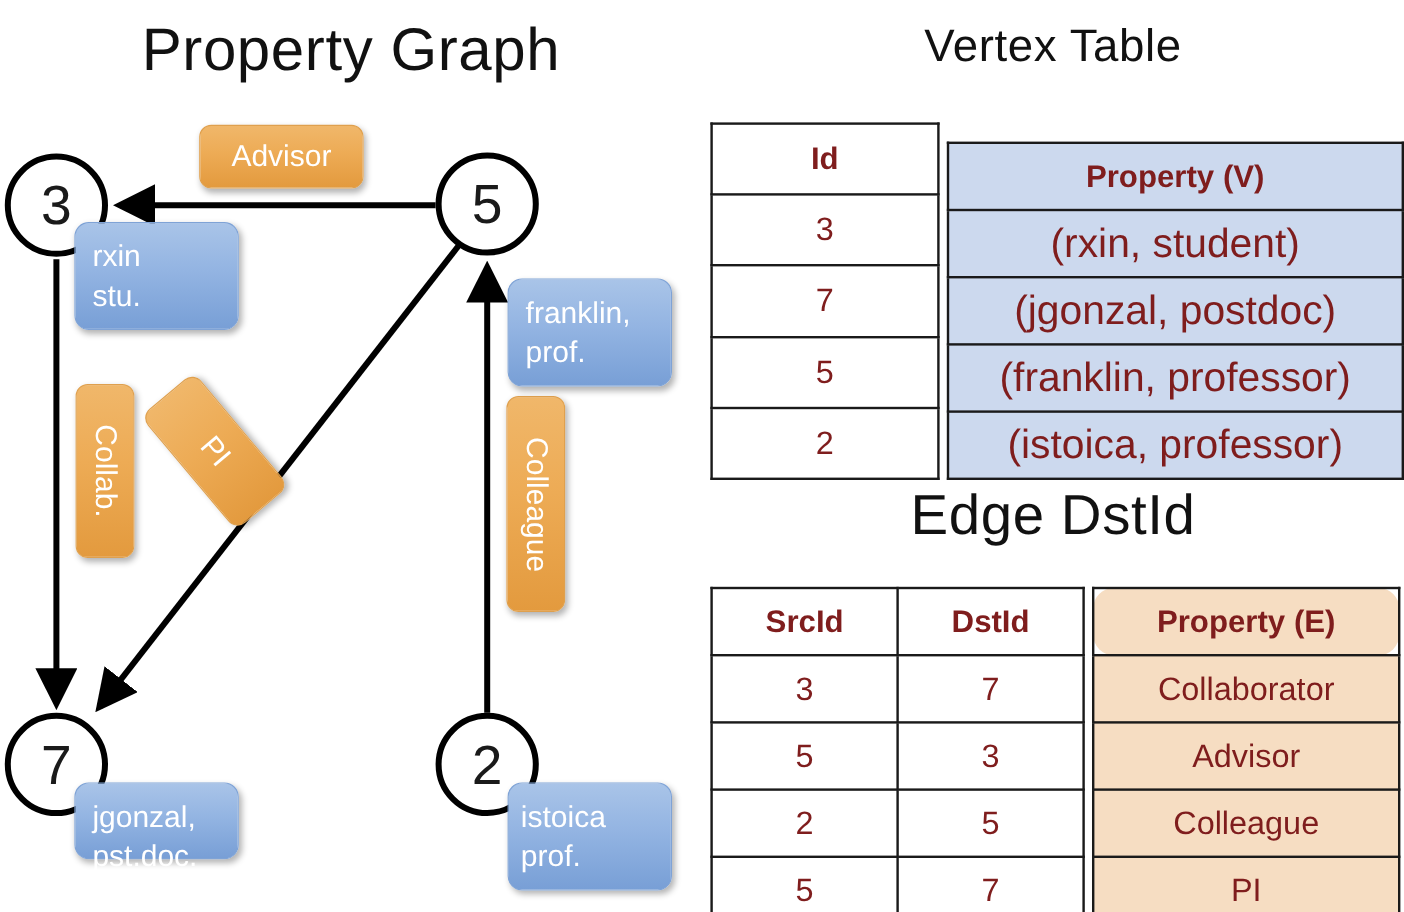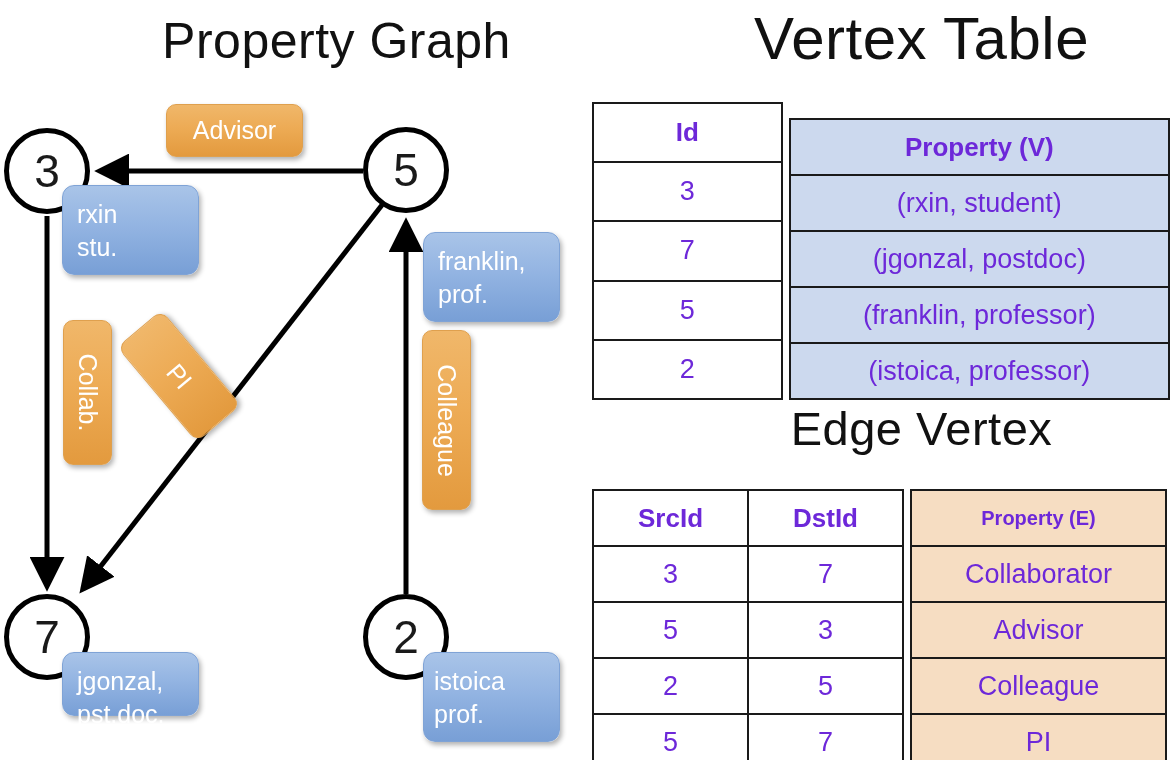--- a/index.html
+++ b/index.html
@@ -17,32 +17,31 @@
   }
 
   
   .title {
     position: absolute;
     font-family: "Liberation Sans", sans-serif;
     font-weight: 300;
     color: #111;
     letter-spacing: 0.5px;
     white-space: nowrap;
-    padding-left: 44px;
   }
   #title-property-graph {
     left: 0; top: 12px; width: 585px;
     text-align: center;
     font-size: 50px;
     line-height: 58px;
   }
   #title-vertex-table {
     left: 585px; top: 10px; width: 585px;
     text-align: center;
-    font-size: 60px;
+    font-size: 38px;
     line-height: 58px;
   }
   #title-edge-table {
     left: 585px; top: 400px; width: 585px;
     text-align: center;
     font-size: 47px;
     line-height: 58px;
   }
 
   
@@ -146,55 +145,55 @@
   table.grid {
     border-collapse: collapse;
     table-layout: fixed;
     font-family: "Liberation Sans", sans-serif;
     font-weight: 300;
   }
   table.grid td, table.grid th {
     border: 2px solid #1a1a1a;
     text-align: center;
     font-weight: 300;
-    color: #6d28d9;
+    color: #7f1d1d;
     padding: 0;
   }
   table.grid th {
     font-weight: bold;
   }
 
   
   #vertex-table-wrap { left: 592px; top: 102px; }
   #vertex-id-tbl td, #vertex-id-tbl th { width: 188px; height: 54px; font-size: 27px; }
   #vertex-id-tbl th { font-size: 26px; }
   #vertex-prop-tbl { margin-left: 6px; margin-top: 16px; }
   #vertex-prop-tbl td, #vertex-prop-tbl th {
-    width: 380px; height: 54px; font-size: 27px;
+    width: 380px; height: 54px; font-size: 34px;
     background: #ccd9ee;
   }
   #vertex-prop-tbl th { font-size: 26px; }
 
   
   #edge-table-wrap { left: 592px; top: 489px; }
   #edge-src-tbl td, #edge-src-tbl th { width: 153px; height: 54px; font-size: 27px; }
   #edge-src-tbl th { font-size: 26px; }
   #edge-prop-tbl { margin-left: 6px; }
   #edge-prop-tbl td, #edge-prop-tbl th {
     width: 253px; height: 54px; font-size: 27px;
     background: #f6ddc2;
   }
-  #edge-prop-tbl th { font-size: 20px; }
+  #edge-prop-tbl th { font-size: 26px; border-radius: 17px; }
 </style>
 </head>
 <body>
 
 <div class="title" id="title-property-graph">Property Graph</div>
 <div class="title" id="title-vertex-table">Vertex Table</div>
-<div class="title" id="title-edge-table">Edge Vertex</div>
+<div class="title" id="title-edge-table">Edge DstId</div>
 
 <div id="graph-panel">
 
   <svg id="graph-edges" viewBox="0 0 585 760">
     <defs>
       <marker id="arrow" viewBox="0 0 12 12" refX="10" refY="6" markerWidth="7" markerHeight="7" orient="auto-start-reverse">
         <path d="M 0 0 L 12 6 L 0 12 z" fill="#000"></path>
       </marker>
     </defs>
 

